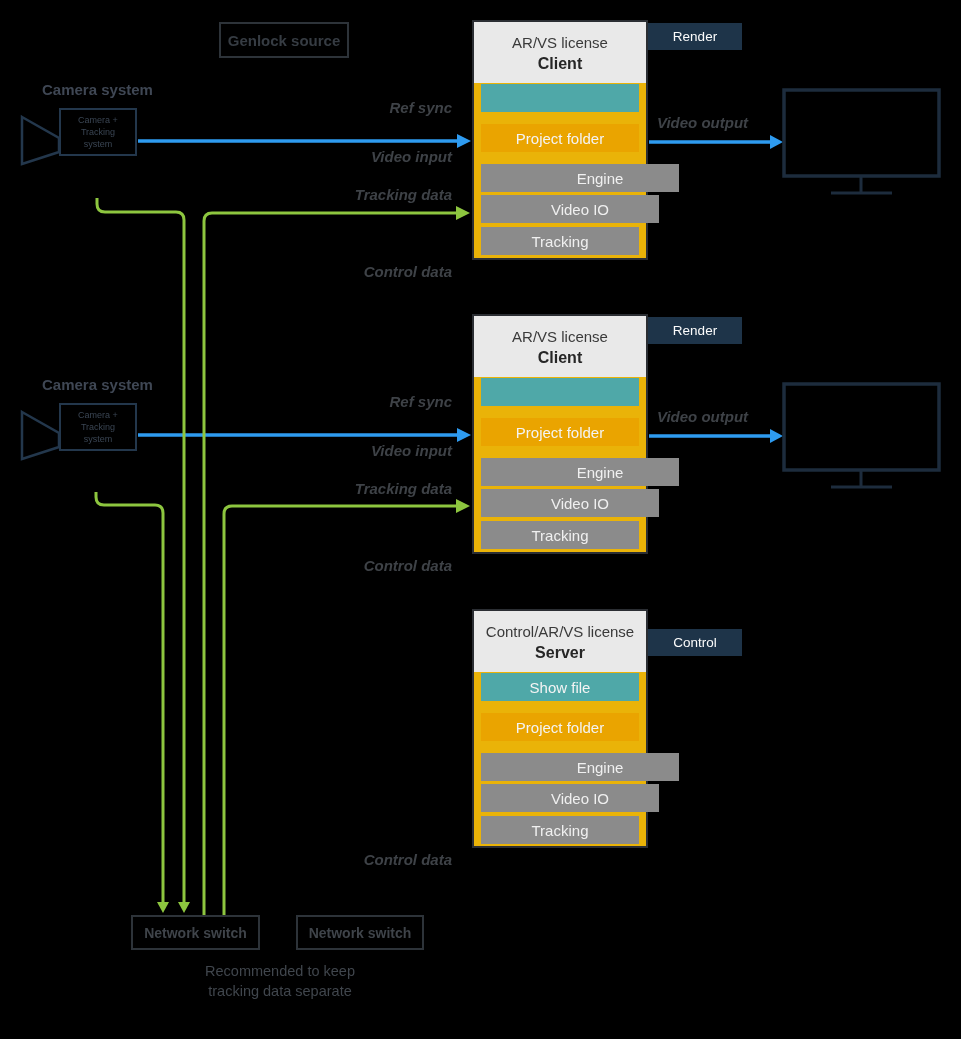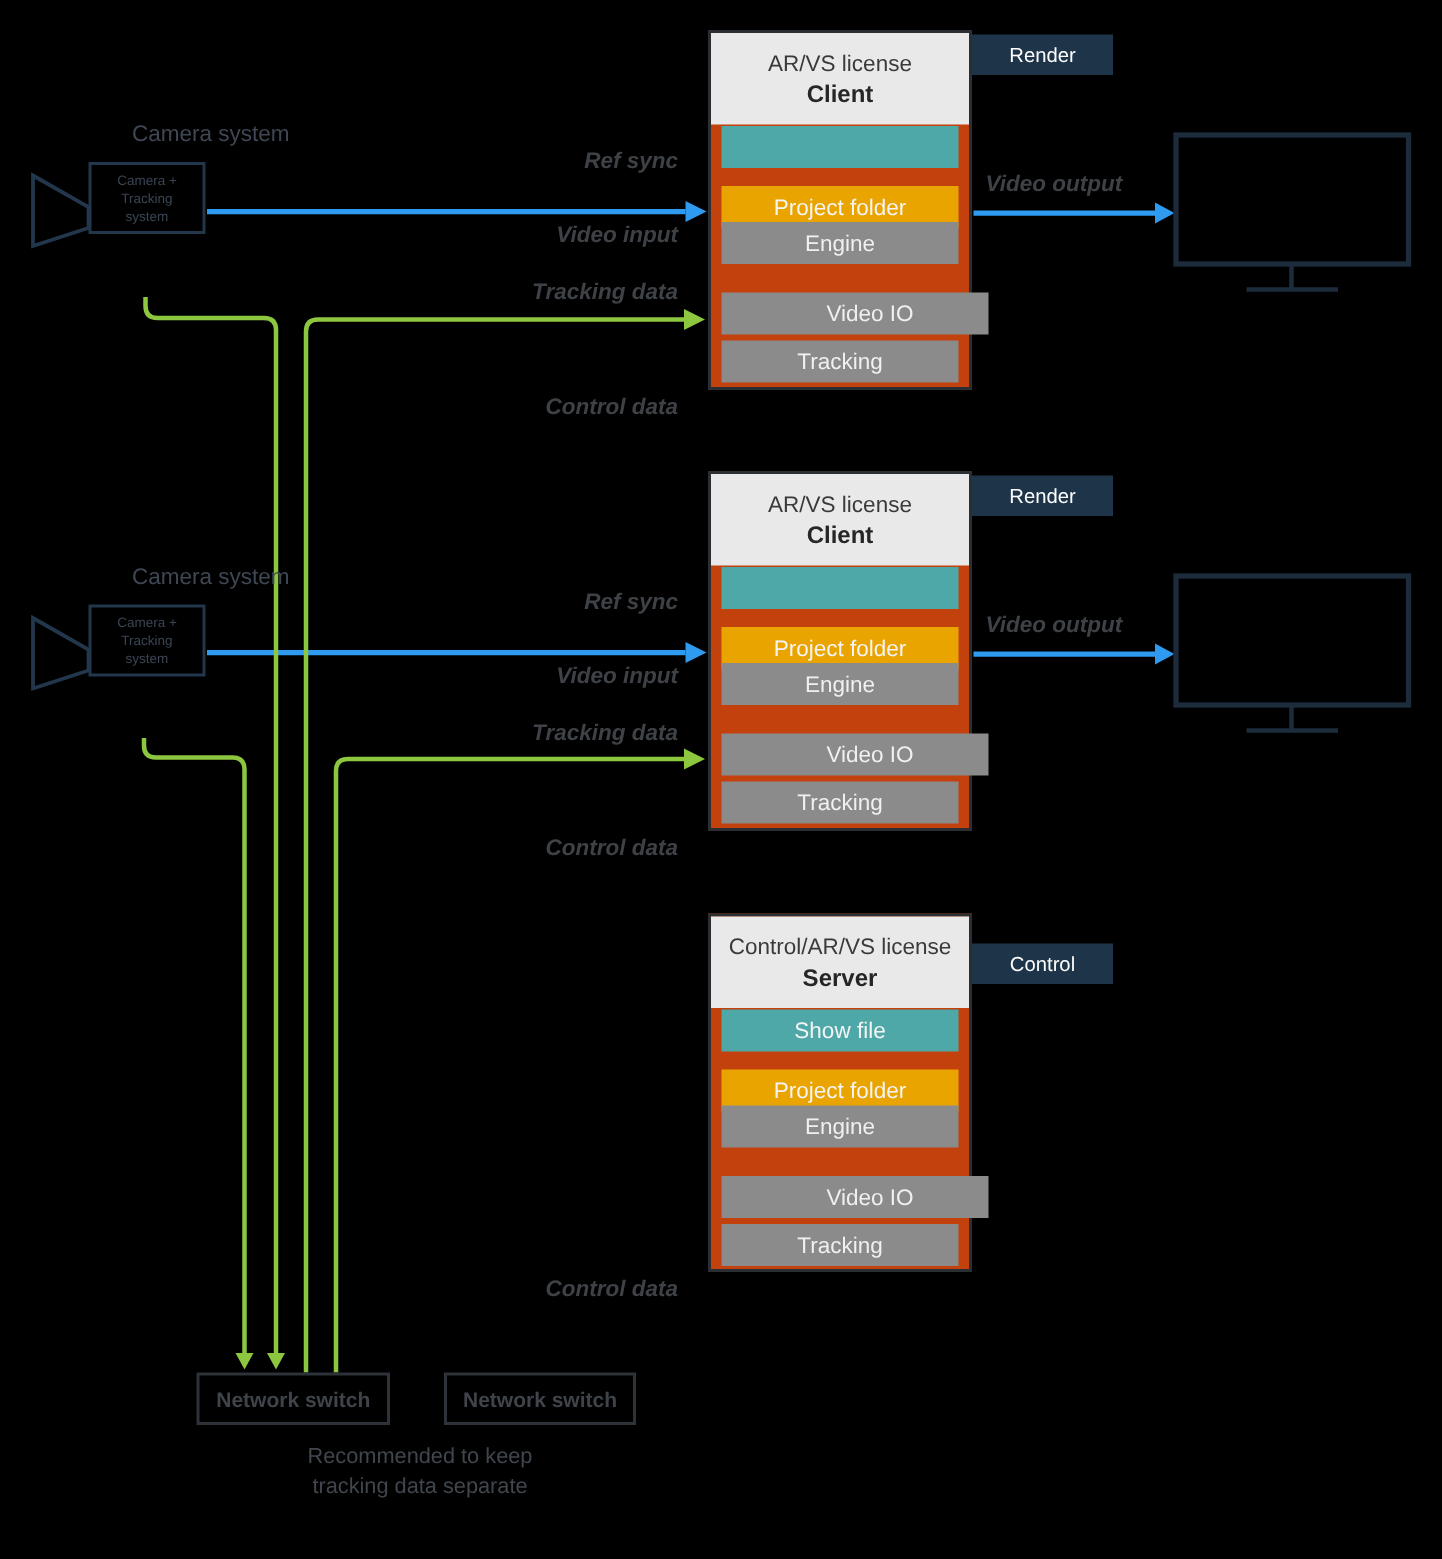--- a/index.html
+++ b/index.html
@@ -12,40 +12,40 @@
   .stage{position:relative;width:961px;height:1039px;background:#000;overflow:hidden;
          font-family:"Liberation Sans", sans-serif;}
   .wires{position:absolute;left:0;top:0;}
 
   
   .genlock{position:absolute;left:219px;top:22px;width:130px;height:36px;box-sizing:border-box;
            border:2px solid var(--c-outline);display:flex;align-items:center;justify-content:center;
            font-size:15px;font-weight:600;color:#363C43;}
 
   
-  .camera-title{position:absolute;font-size:15px;font-weight:400;color:#3F4754;margin-left:46px;}
+  .camera-title{position:absolute;font-size:15px;font-weight:700;color:#3F4754;}
   .cam1-title{left:42px;top:81px;} .cam2-title{left:42px;top:376px;}
   .camera-box{position:absolute;left:59px;width:78px;height:48px;box-sizing:border-box;
               border:2px solid var(--c-camera_stroke);display:flex;flex-direction:column;
               align-items:center;justify-content:center;font-size:9px;line-height:12px;
               color:#3A4553;text-align:center;}
   .cam1-box{top:108px;} .cam2-box{top:403px;}
 
   
   .node{position:absolute;left:472px;width:176px;box-sizing:border-box;
-        border:2px solid var(--c-node_border);background:#c2410c;}
+        border:2px solid var(--c-node_border);background:#eab308;}
   .node1{top:20px;height:240px;} .node2{top:314px;height:240px;} .node3{top:609px;height:239px;}
   .node-header{position:absolute;left:0;top:0;width:100%;height:61px;background:var(--c-header_bg);
                display:flex;flex-direction:column;align-items:center;justify-content:center;line-height:21px;}
   .nh1{font-size:15px;color:#3A3A3A;} .nh2{font-size:16px;font-weight:bold;color:#262626;}
   .bar{position:absolute;left:7px;width:158px;height:28px;display:flex;align-items:center;
        justify-content:center;font-size:15px;color:#F4F4F4;}
   .bar.teal{background:var(--c-teal);} .bar.gold{background:var(--c-gold);}
   .bar.gray{background:var(--c-gray_bar);color:#F0F0F0;}
-  .b1{top:62px;} .b2{top:102px;} .b3{top:126px;} .b4{top:173px;padding-left:20px;} .b5{top:205px;}
+  .b1{top:62px;} .b2{top:102px;} .b3{top:142px;padding-left:40px;} .b4{top:173px;padding-left:20px;} .b5{top:205px;}
 
   
   .tag{position:absolute;left:648px;width:94px;height:27px;background:var(--c-navy_tag);
        color:#FCFCFC;font-size:13.5px;display:flex;align-items:center;justify-content:center;z-index:3;}
   .tag1{top:23px;} .tag2{top:317px;} .tag3{top:629px;}
 
   
   .sig{position:absolute;height:20px;font-size:15px;font-style:italic;font-weight:600;
        color:#3E4247;white-space:nowrap;}
   .sig-right{right:509px;text-align:right;} .sig-left{left:657px;}
@@ -109,20 +109,23 @@
     <g>
       <rect x="784" y="90" width="155" height="86" fill="none" style="stroke:var(--c-monitor_stroke);stroke-width:3.5"></rect>
       <path d="M861,176 L861,192 M831,193 L892,193" fill="none" style="stroke:var(--c-monitor_stroke);stroke-width:3"></path>
     </g>
     <g>
       <rect x="784" y="384" width="155" height="86" fill="none" style="stroke:var(--c-monitor_stroke);stroke-width:3.5"></rect>
       <path d="M861,470 L861,486 M831,487 L892,487" fill="none" style="stroke:var(--c-monitor_stroke);stroke-width:3"></path>
     </g>
   </svg>
 
+  <div class="genlock">
+    <span>Genlock source</span>
+  </div>
 
   <div class="camera-title cam1-title">Camera system</div>
   <div class="camera-box cam1-box">
     <span>Camera +</span>
     <span>Tracking</span>
     <span>system</span>
   </div>
 
   <div class="camera-title cam2-title">Camera system</div>
   <div class="camera-box cam2-box">

